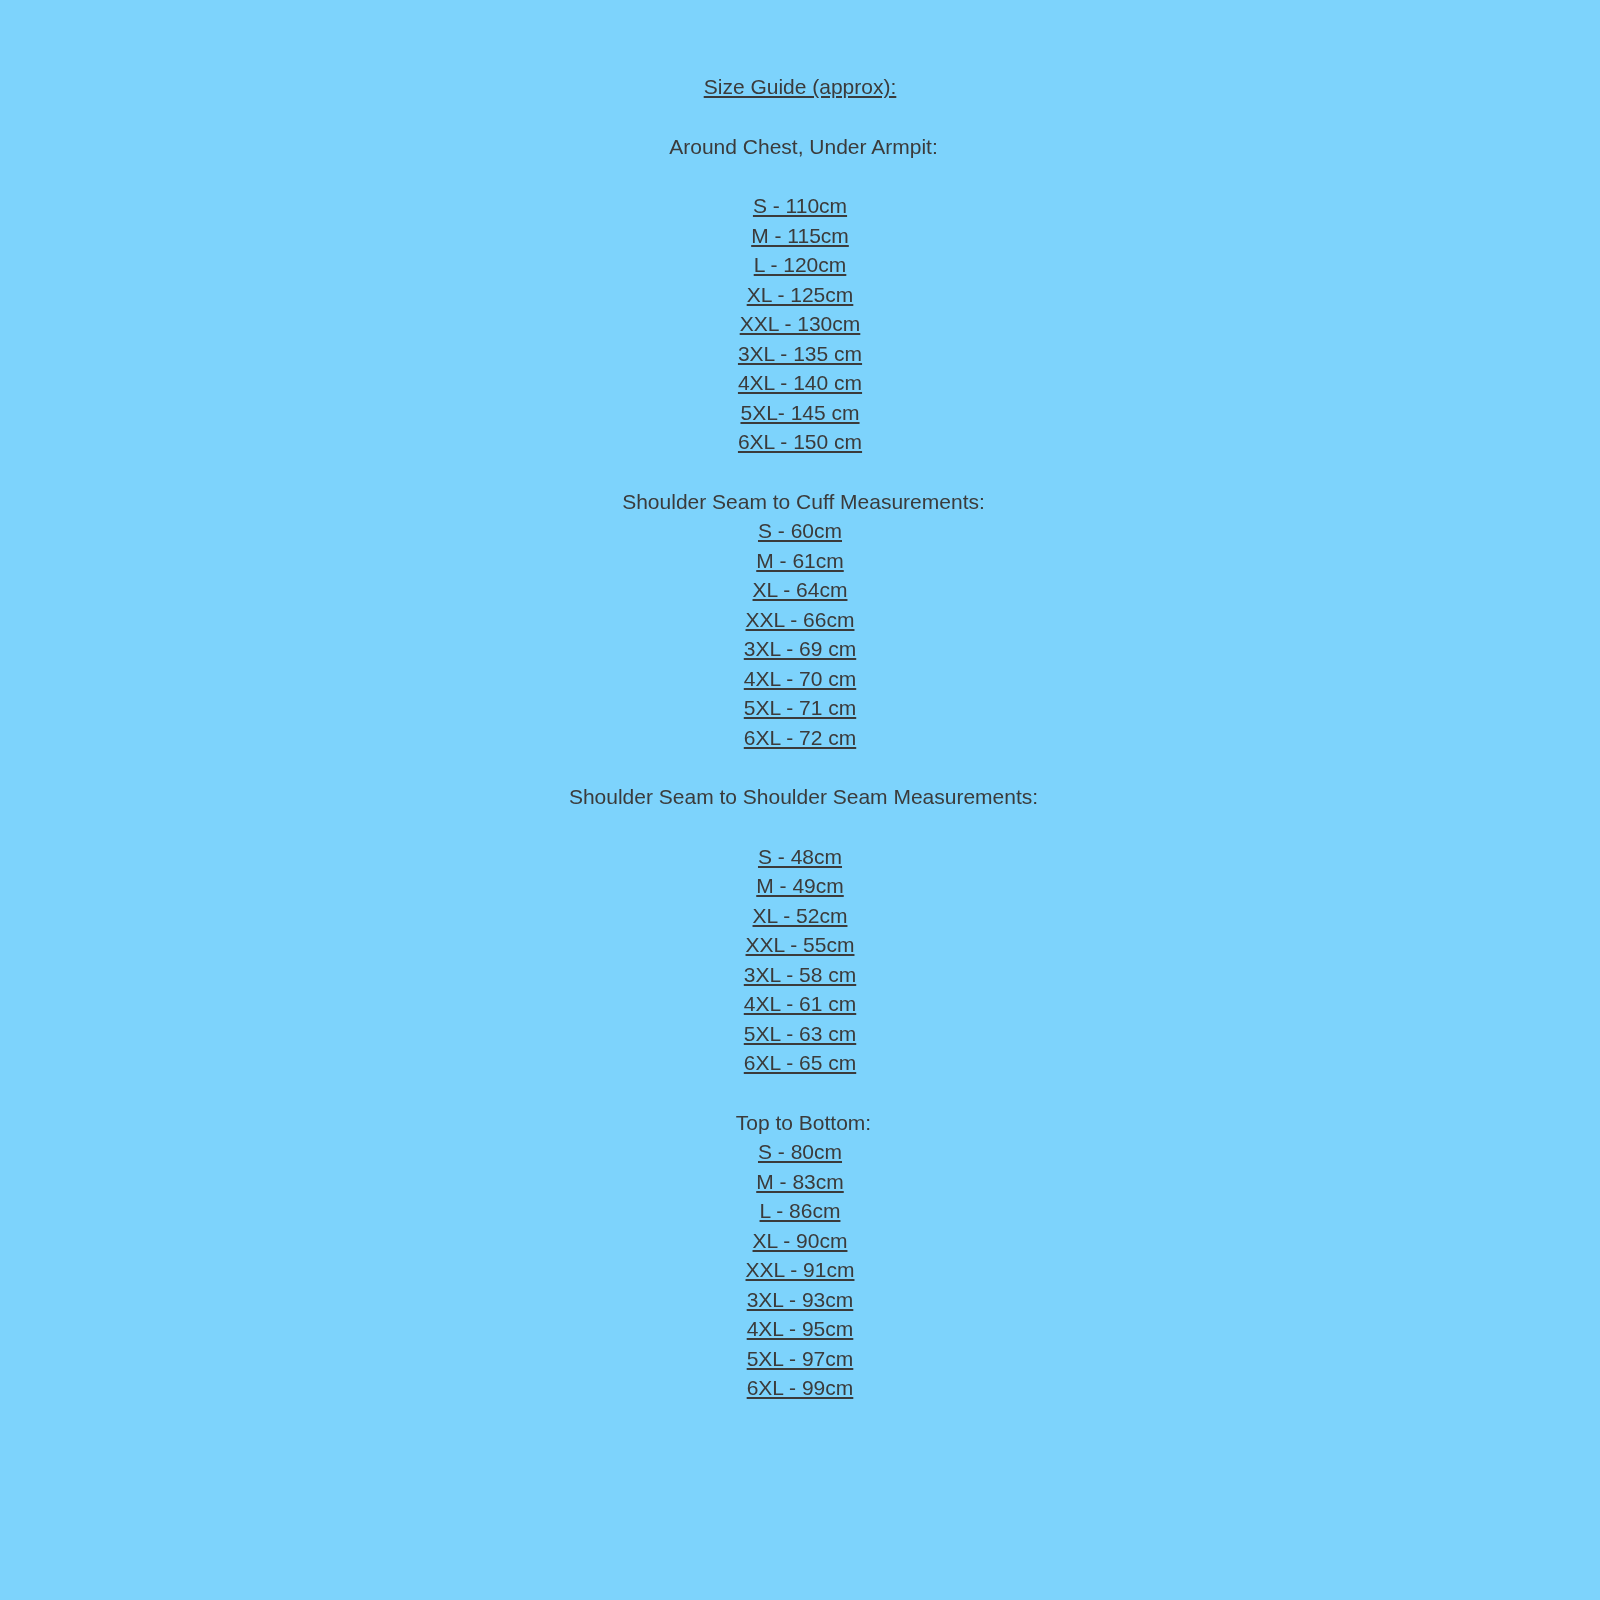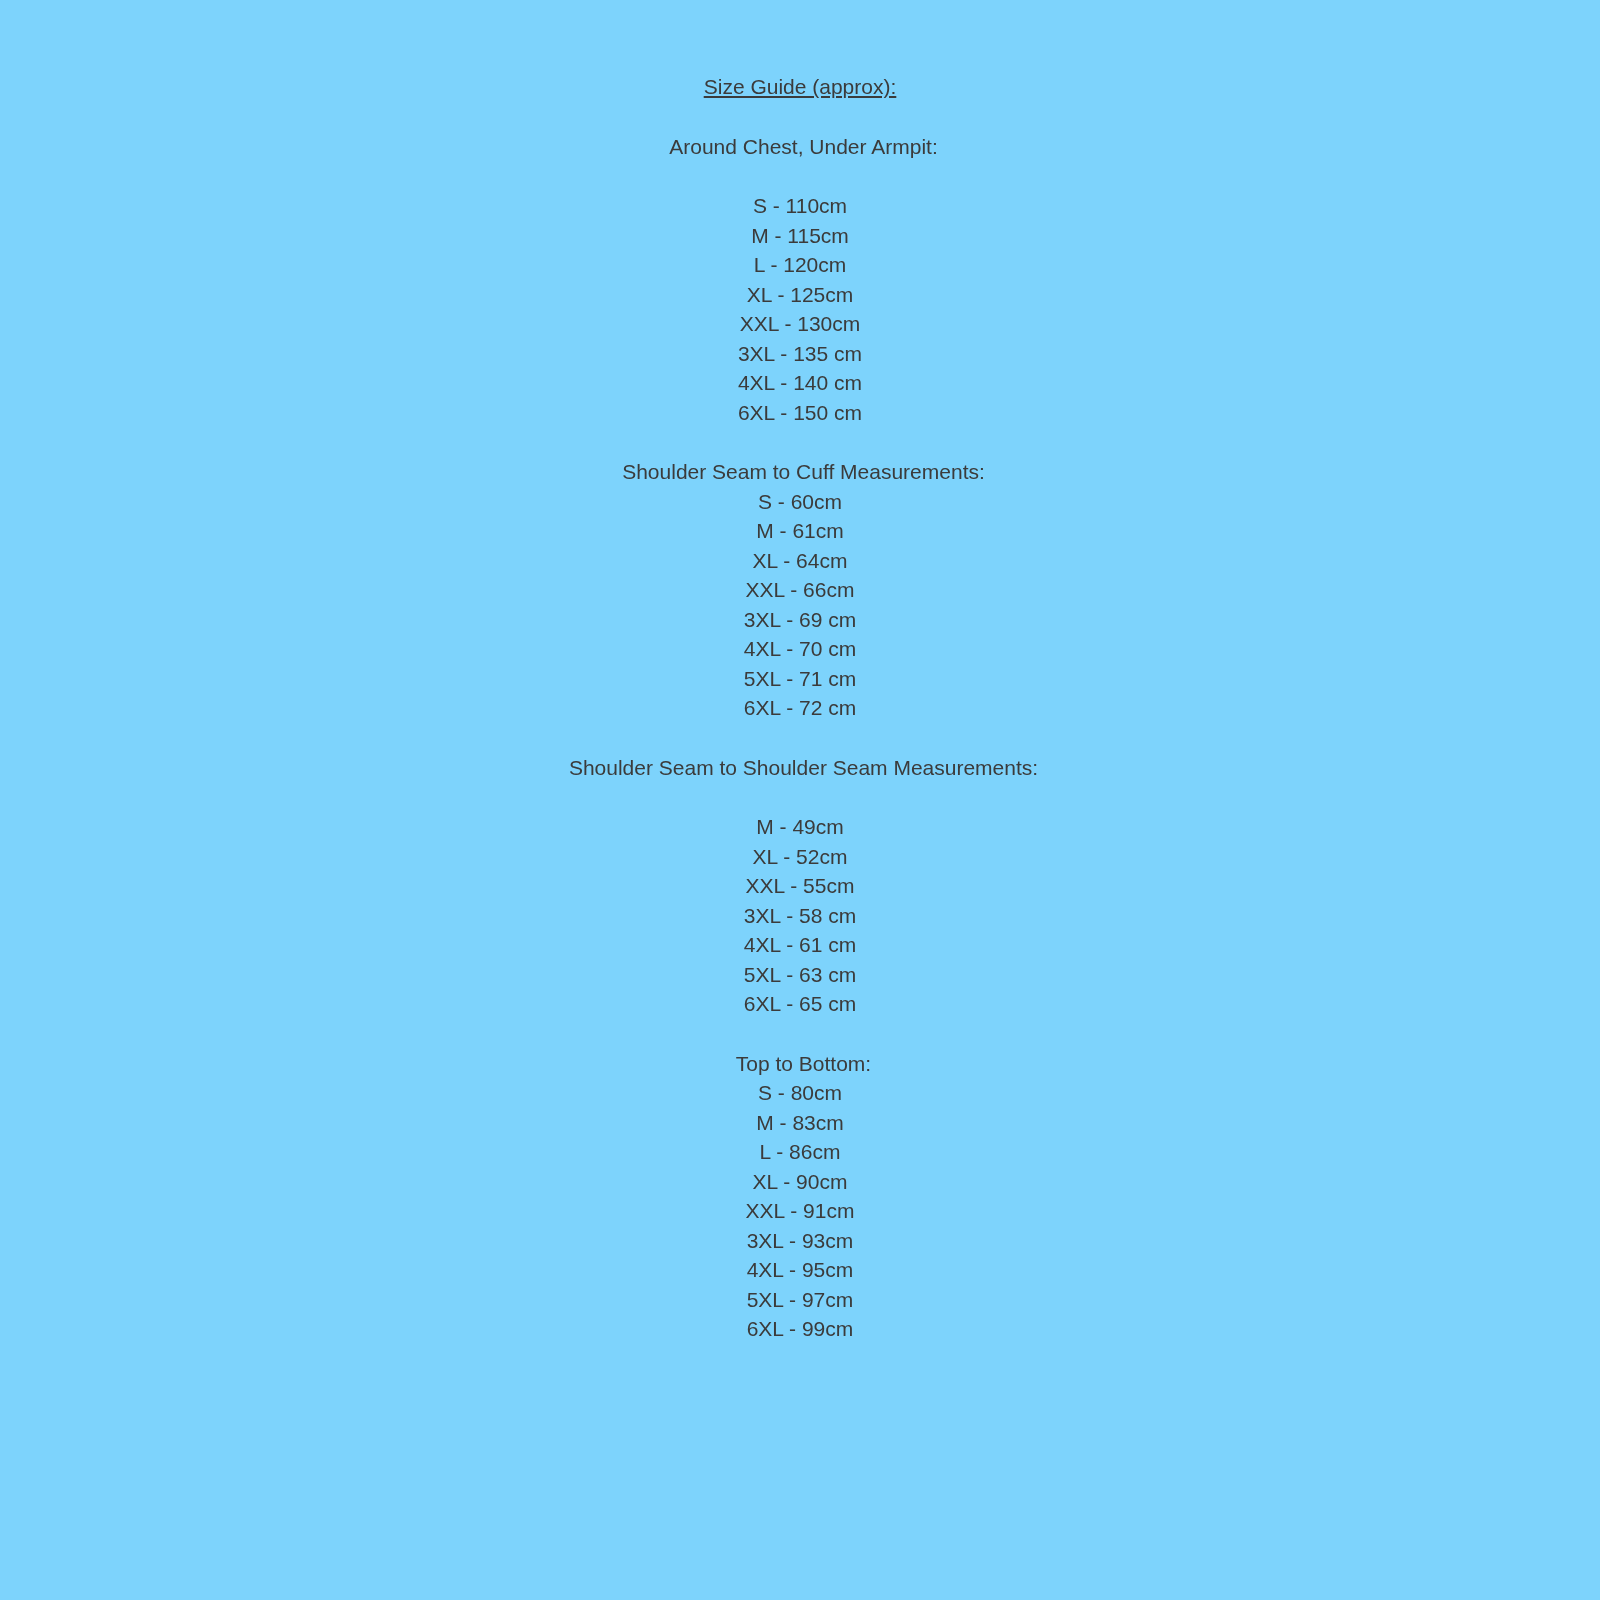--- a/index.html
+++ b/index.html
@@ -33,56 +33,59 @@
   }
   .section-heading {
     margin: 0;
     padding-left: 7px;
   }
   .section.gap-after-heading .section-heading {
     margin-bottom: 30px;
   }
   .size-line {
     margin: 0;
+    text-decoration: underline;
   }
 </style>
 </head>
 <body>
 
 <div class="page">
   <div class="content">
 
     <div class="doc-title">Size Guide (approx):</div>
 
     <div class="section gap-after-heading">
       <div class="section-heading">Around Chest, Under Armpit:</div>
       <div class="size-line">S - 110cm</div>
       <div class="size-line">M - 115cm</div>
       <div class="size-line">L - 120cm</div>
       <div class="size-line">XL - 125cm</div>
       <div class="size-line">XXL - 130cm</div>
       <div class="size-line">3XL - 135 cm</div>
       <div class="size-line">4XL - 140 cm</div>
+      <div class="size-line">5XL- 145 cm</div>
       <div class="size-line">6XL - 150 cm</div>
     </div>
 
     <div class="section">
       <div class="section-heading">Shoulder Seam to Cuff Measurements:</div>
       <div class="size-line">S - 60cm</div>
       <div class="size-line">M - 61cm</div>
       <div class="size-line">XL - 64cm</div>
       <div class="size-line">XXL - 66cm</div>
       <div class="size-line">3XL - 69 cm</div>
       <div class="size-line">4XL - 70 cm</div>
       <div class="size-line">5XL - 71 cm</div>
       <div class="size-line">6XL - 72 cm</div>
     </div>
 
     <div class="section gap-after-heading">
       <div class="section-heading">Shoulder Seam to Shoulder Seam Measurements:</div>
+      <div class="size-line">S - 48cm</div>
       <div class="size-line">M - 49cm</div>
       <div class="size-line">XL - 52cm</div>
       <div class="size-line">XXL - 55cm</div>
       <div class="size-line">3XL - 58 cm</div>
       <div class="size-line">4XL - 61 cm</div>
       <div class="size-line">5XL - 63 cm</div>
       <div class="size-line">6XL - 65 cm</div>
     </div>
 
     <div class="section">

